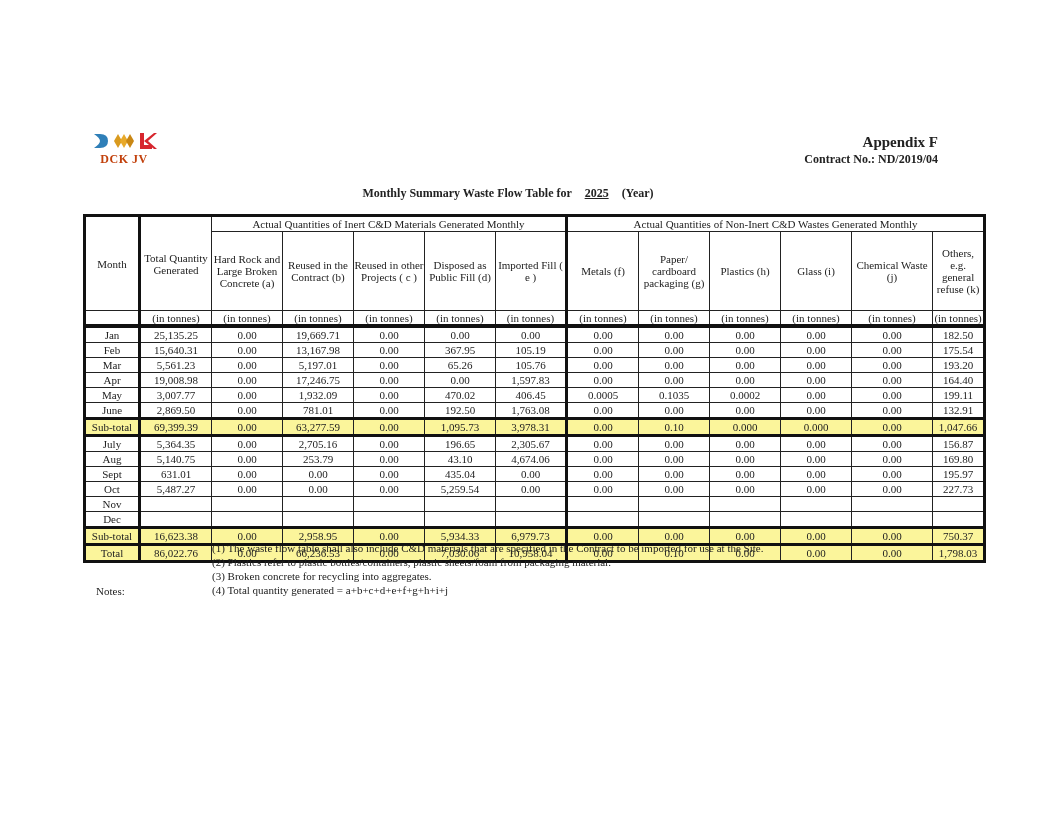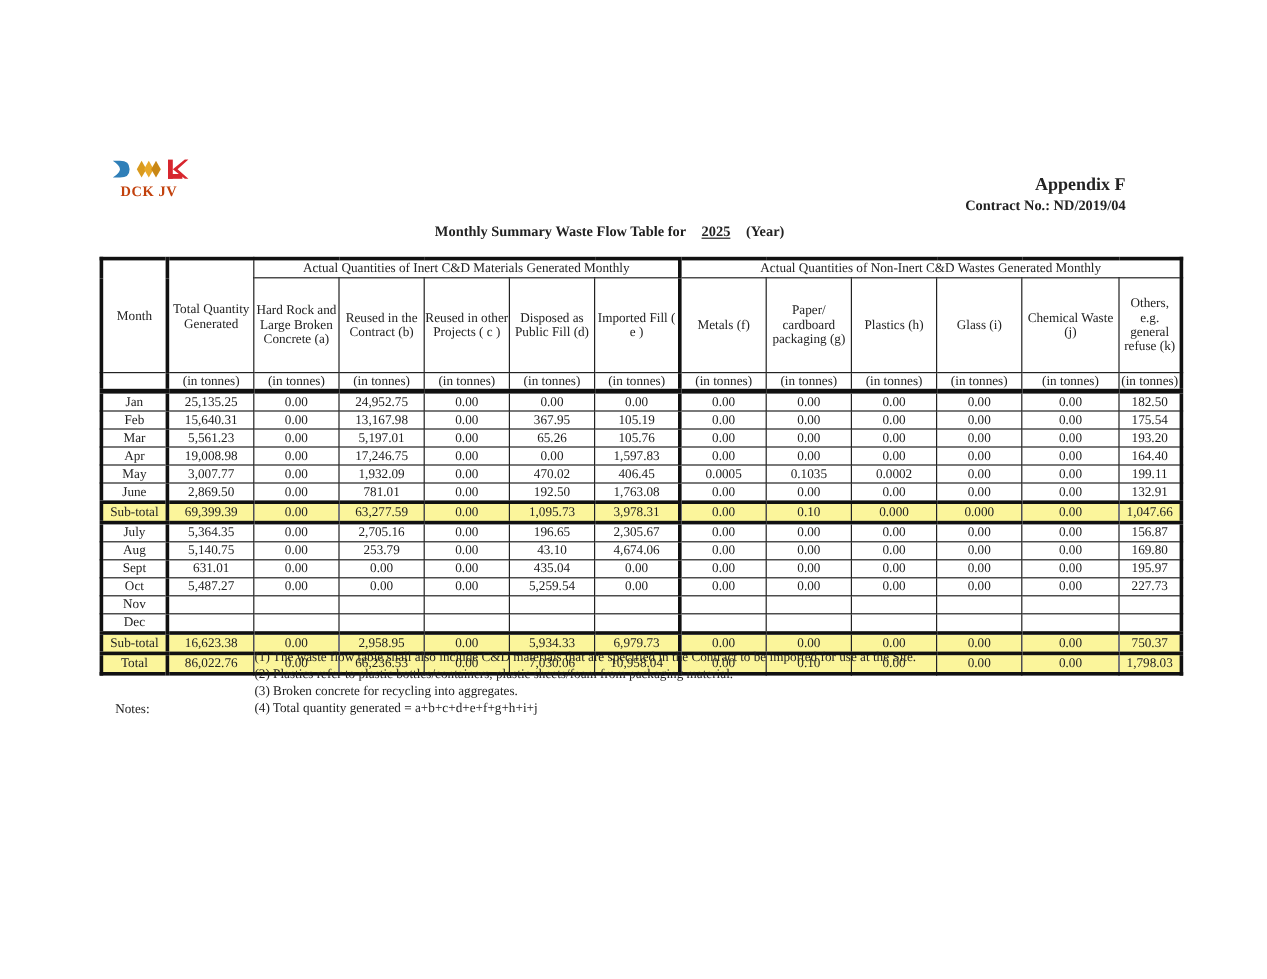--- a/index.html
+++ b/index.html
@@ -2,21 +2,21 @@
 <html><head>
 <meta charset="utf-8">
 <style>
   html, body { margin: 0; padding: 0; background: #ffffff; }
   body { width: 1056px; height: 816px; position: relative; overflow: hidden;
          font-family: "DejaVu Serif", "Liberation Serif", serif; color: #222; }
   .logo { position: absolute; left: 92px; top: 131px; width: 78px; height: 36px; }
   .logo-marks { display: flex; align-items: center; gap: 3px; height: 20px; }
   .logo-text { font-family: "Liberation Serif", serif; font-weight: bold; font-size: 12px;
                color: #c2410c; text-align: center; width: 64px; margin-top: 1px; letter-spacing: 0.5px; }
-  .appendix { position: absolute; right: 118px; top: 146px; text-align: right;
+  .appendix { position: absolute; right: 118px; top: 134px; text-align: right;
               font-family: "Liberation Serif", serif; font-weight: bold; }
   .appendix .ap-title { font-size: 15px; }
   .appendix .ap-contract { font-size: 12px; margin-top: 1px; text-align: right; }
   .doc-title { position: absolute; left: 0; width: 1016px; top: 186px; text-align: center;
                font-family: "Liberation Serif", serif; font-weight: bold; font-size: 12px; }
   .doc-title .year { text-decoration: underline; padding: 0 10px; }
   table.wf { position: absolute; left: 83px; top: 214px; width: 901px;
              border-collapse: collapse; border: 3px solid #111; table-layout: fixed;
              font-family: "Liberation Serif", serif; font-size: 11px; }
   table.wf td, table.wf th { border: 1px solid #222; text-align: center; padding: 0;
@@ -120,21 +120,21 @@
       <th>(in tonnes)</th>
       <th>(in tonnes)</th>
       <th>(in tonnes)</th>
     </tr>
   </thead>
   <tbody id="tbody">
       <tr class="data">
         <td>Jan</td>
         <td class="bl">25,135.25</td>
         <td>0.00</td>
-        <td>24,952.75</td>
+        <td>19,669.71</td>
         <td>0.00</td>
         <td>0.00</td>
         <td>0.00</td>
         <td class="bl">0.00</td>
         <td>0.00</td>
         <td>0.00</td>
         <td>0.00</td>
         <td>0.00</td>
         <td>182.50</td>
       </tr>

